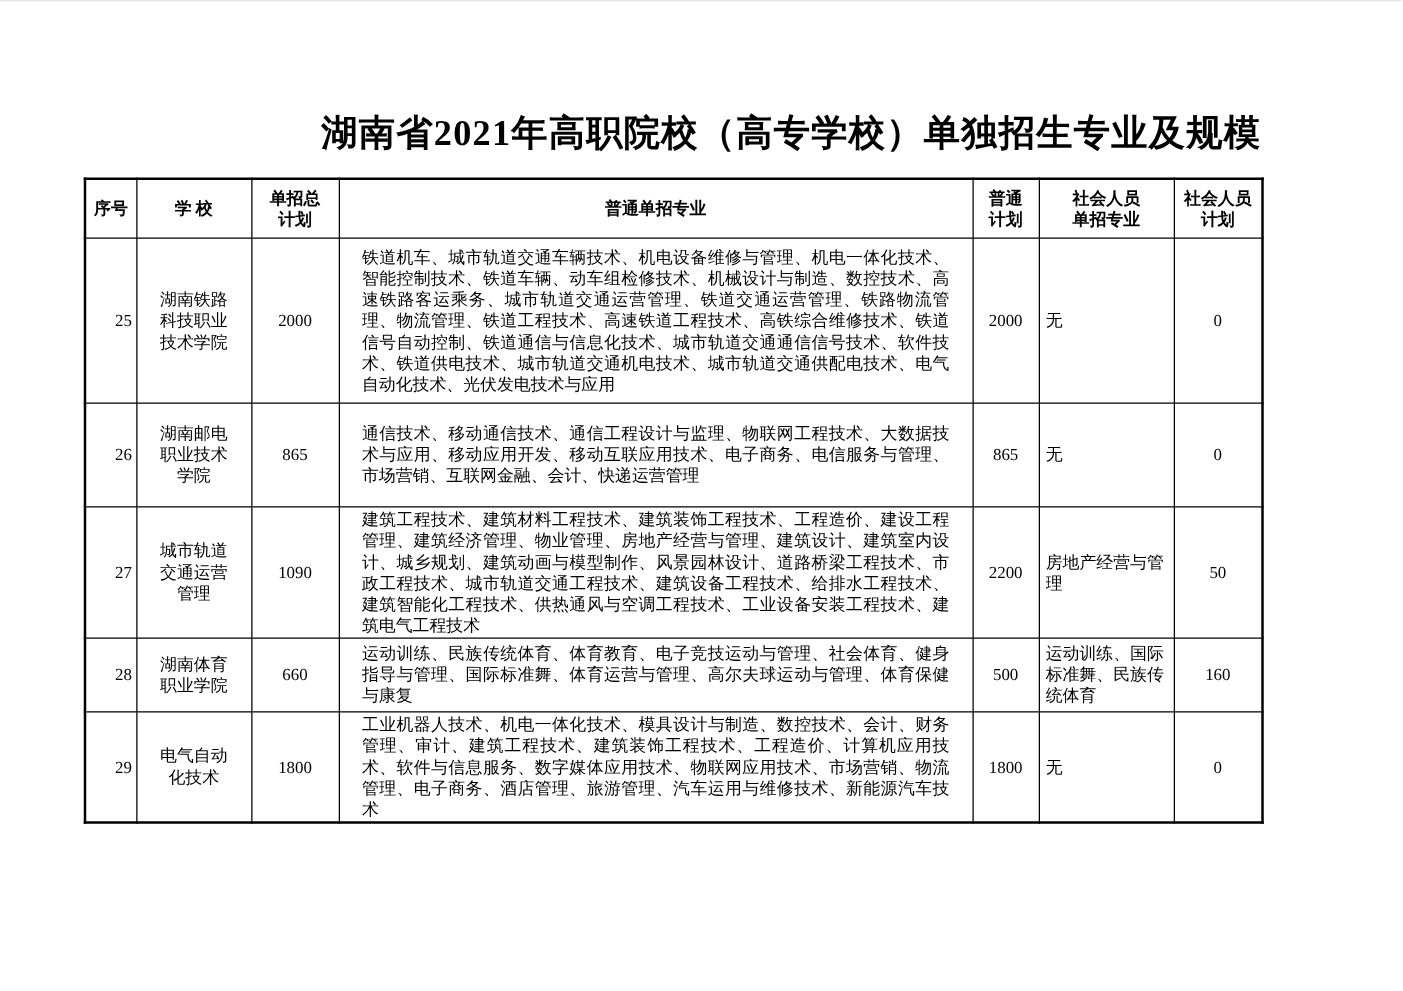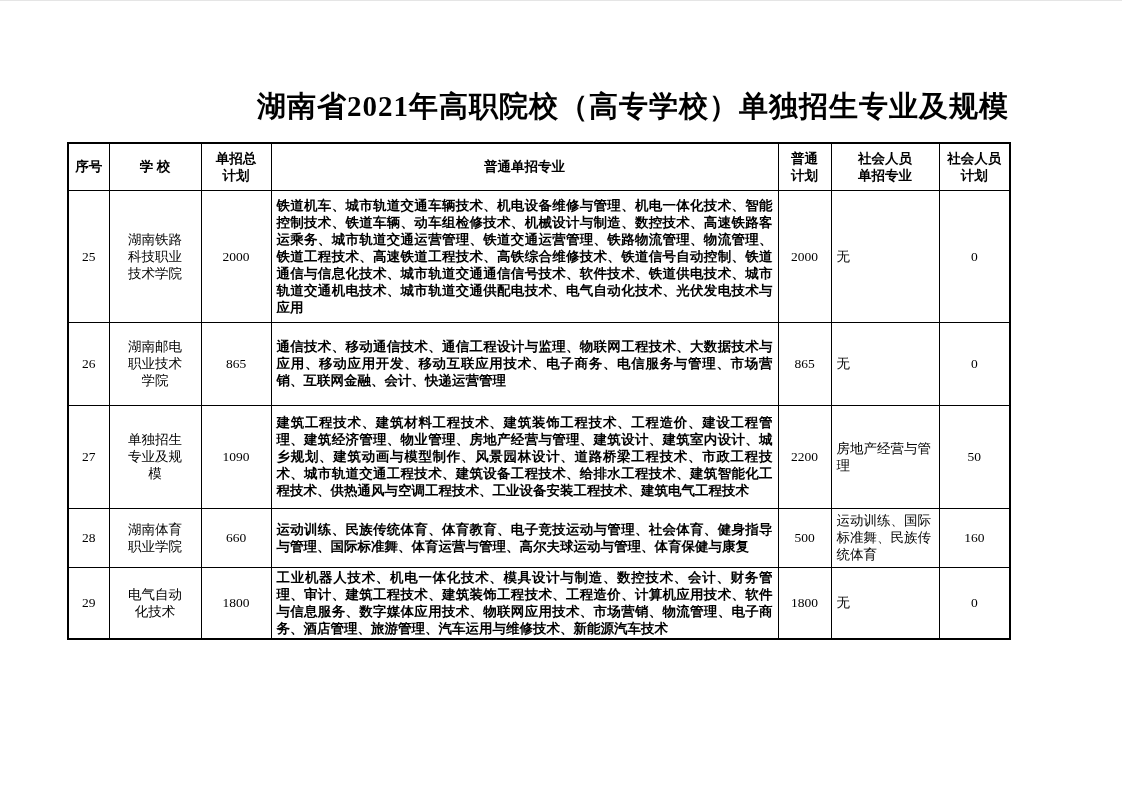--- a/index.html
+++ b/index.html
@@ -49,28 +49,27 @@
     text-align: center;
     white-space: pre-line;
     padding: 2px 2px;
   }
   tr.row-header { height: 47px; margin-top: 40px; }
   tr.row-25 { height: 132px; }
   tr.row-26 { height: 83px; }
   tr.row-27 { height: 103px; }
   tr.row-28 { height: 59px; }
   tr.row-29 { height: 64px; }
-  td.cell-index  { text-align: center; padding: 1px 3px; }
+  td.cell-index  { text-align: right; padding: 1px 3px; }
   td.cell-school { text-align: center; padding: 1px 14px; }
   td.cell-total  { text-align: center; padding: 1px 3px; }
   td.cell-majors {
     text-align: justify;
     text-justify: inter-ideograph;
-    padding: 1px 5px;
-    font-weight: bold;
+    padding: 1px 18px;
   }
   td.cell-gplan  { text-align: center; padding: 1px 3px; }
   td.cell-smaj   { text-align: left; padding: 1px 5px; }
   td.cell-splan  { text-align: center; padding: 1px 3px; }
 </style>
 </head>
 <body>
 
 <div class="page">
   <div class="doc-title">湖南省2021年高职院校（高专学校）单独招生专业及规模</div>
@@ -114,21 +113,21 @@
         <td class="cell-index">26</td>
         <td class="cell-school">湖南邮电职业技术学院</td>
         <td class="cell-total">865</td>
         <td class="cell-majors">通信技术、移动通信技术、通信工程设计与监理、物联网工程技术、大数据技术与应用、移动应用开发、移动互联应用技术、电子商务、电信服务与管理、市场营销、互联网金融、会计、快递运营管理</td>
         <td class="cell-gplan">865</td>
         <td class="cell-smaj">无</td>
         <td class="cell-splan">0</td>
       </tr>
       <tr class="row-27">
         <td class="cell-index">27</td>
-        <td class="cell-school">单独招生专业及规模</td>
+        <td class="cell-school">城市轨道交通运营管理</td>
         <td class="cell-total">1090</td>
         <td class="cell-majors">建筑工程技术、建筑材料工程技术、建筑装饰工程技术、工程造价、建设工程管理、建筑经济管理、物业管理、房地产经营与管理、建筑设计、建筑室内设计、城乡规划、建筑动画与模型制作、风景园林设计、道路桥梁工程技术、市政工程技术、城市轨道交通工程技术、建筑设备工程技术、给排水工程技术、建筑智能化工程技术、供热通风与空调工程技术、工业设备安装工程技术、建筑电气工程技术</td>
         <td class="cell-gplan">2200</td>
         <td class="cell-smaj">房地产经营与管理</td>
         <td class="cell-splan">50</td>
       </tr>
       <tr class="row-28">
         <td class="cell-index">28</td>
         <td class="cell-school">湖南体育职业学院</td>
         <td class="cell-total">660</td>

